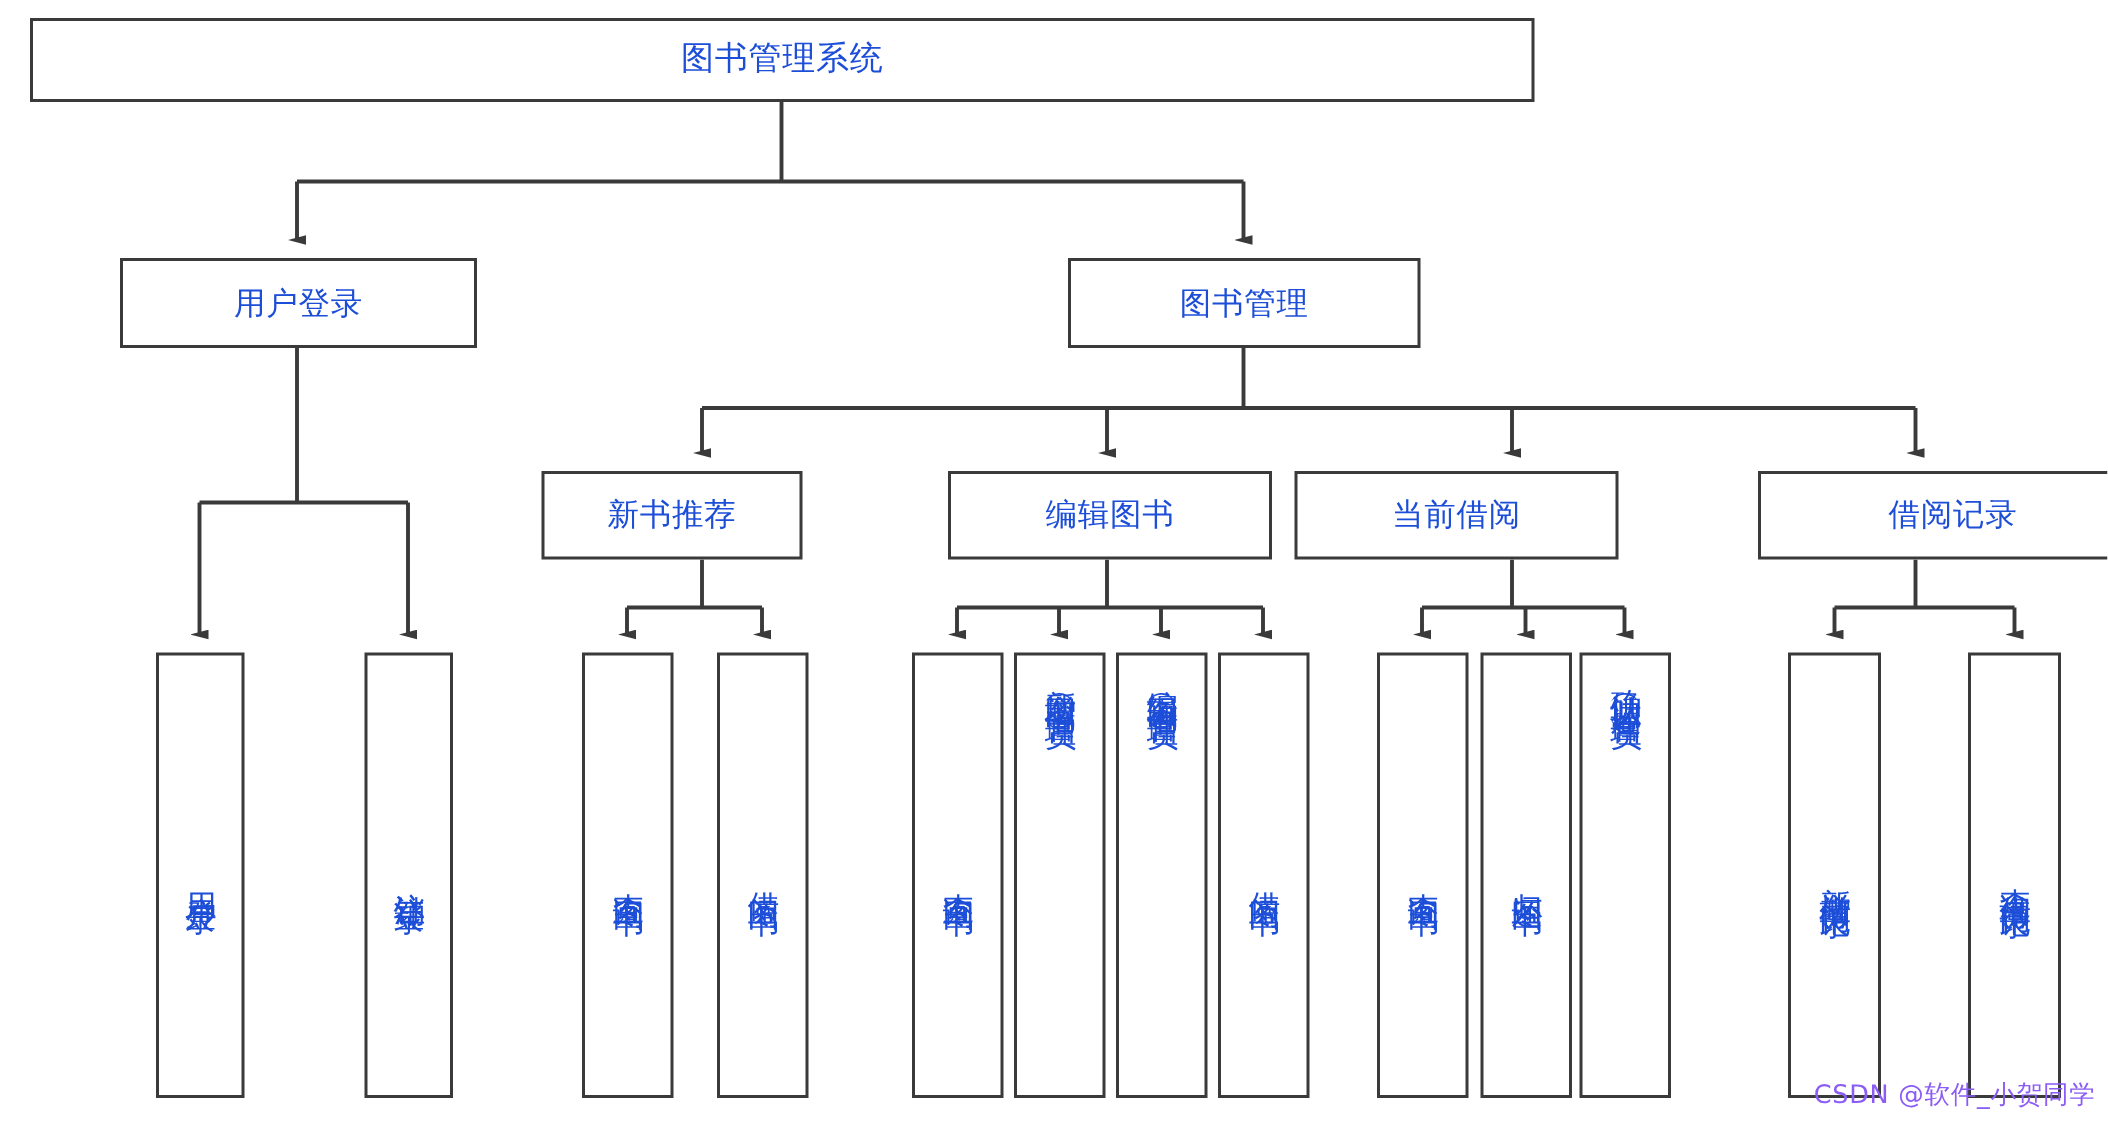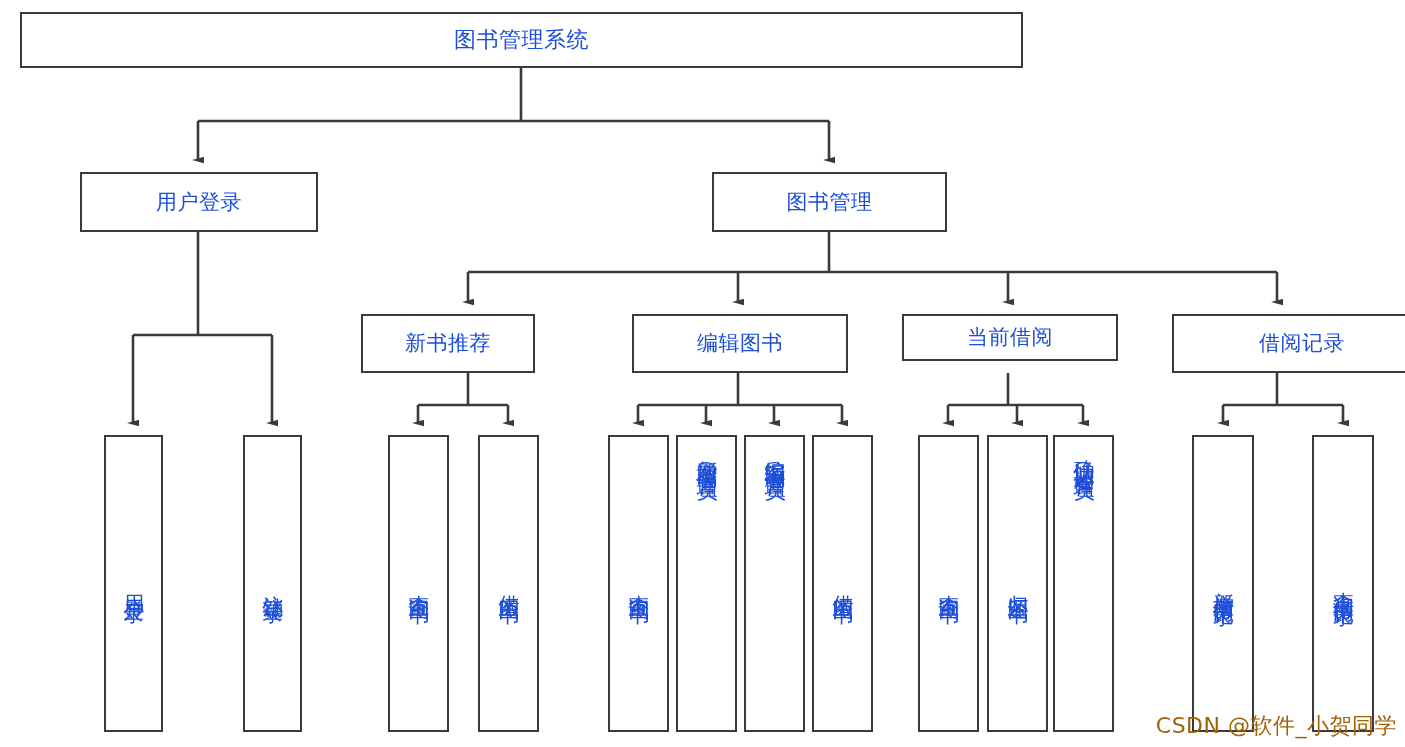--- a/index.html
+++ b/index.html
@@ -63,22 +63,22 @@
     white-space: nowrap;
   }
   .node.vertical.centered {
     align-items: center;
     padding-top: 0;
   }
   #watermark {
     position: absolute;
     right: 8px;
     bottom: 6px;
-    font-size: 22px;
-    color: #a16207;
+    font-size: 17px;
+    color: #8b5cf6;
     letter-spacing: 0.5px;
     white-space: nowrap;
     pointer-events: none;
   }
 </style>
 </head>
 <body>
 
 <div id="diagram-root">
 
@@ -142,21 +142,21 @@
   <div class="node horizontal" style="left:712px; top:172px; width:235px; height:60px;">
     <span class="node-label">图书管理</span>
   </div>
 
   <div class="node horizontal" style="left:361px; top:314px; width:174px; height:59px;">
     <span class="node-label">新书推荐</span>
   </div>
   <div class="node horizontal" style="left:632px; top:314px; width:216px; height:59px;">
     <span class="node-label">编辑图书</span>
   </div>
-  <div class="node horizontal" style="left:902px; top:314px; width:216px; height:47px;">
+  <div class="node horizontal" style="left:863px; top:314px; width:216px; height:59px;">
     <span class="node-label">当前借阅</span>
   </div>
   <div class="node horizontal" style="left:1172px; top:314px; width:260px; height:59px;">
     <span class="node-label">借阅记录</span>
   </div>
 
   <div class="node vertical centered" style="left:104px; top:435px; width:59px; height:297px;">
     <span class="node-label">用户登录</span>
   </div>
   <div class="node vertical centered" style="left:243px; top:435px; width:59px; height:297px;">

